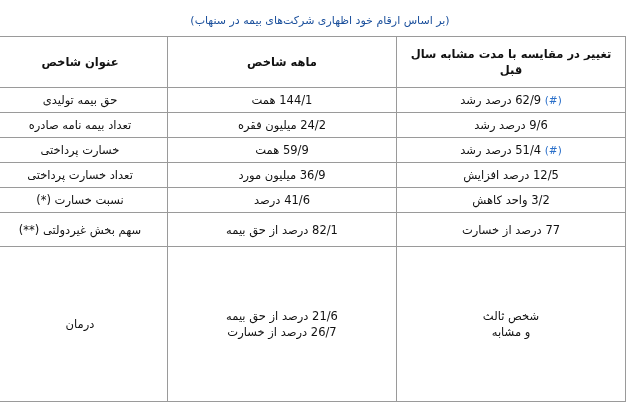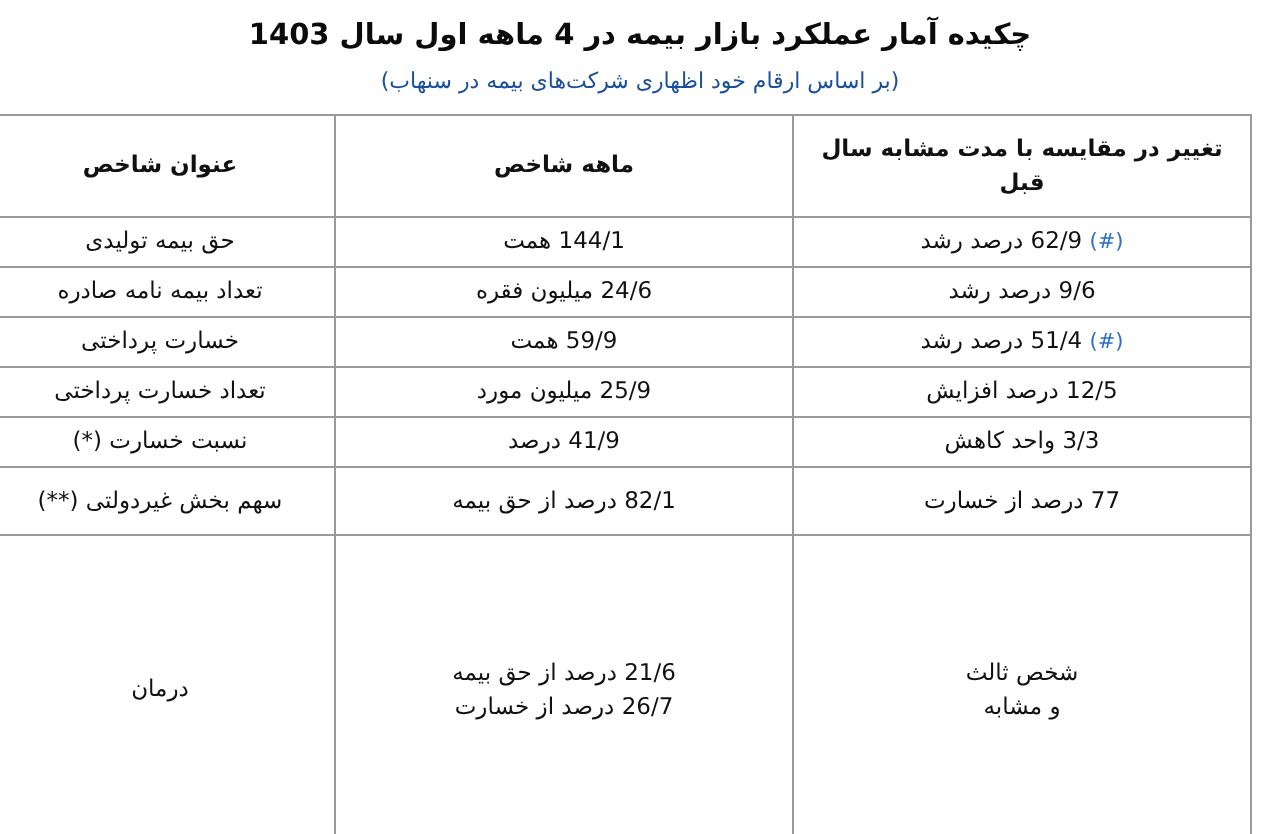--- a/index.html
+++ b/index.html
@@ -92,21 +92,20 @@
   .two-line {
     line-height: 1.7;
   }
 </style>
 </head>
 <body>
 
 <div class="page">
 
   <div class="title-block">
-    <div class="main-title">چکیده آمار عملکرد بازار بیمه در 4 ماهه اول سال 1403</div>
     <div class="sub-title">(بر اساس ارقام خود اظهاری شرکت‌های بیمه در سنهاب)</div>
   </div>
 
   <div class="table-wrap">
     <table class="stats">
       <thead>
         <tr>
           <th class="col-change">تغییر در مقایسه با مدت مشابه سال قبل</th>
           <th class="col-value">ماهه شاخص</th>
           <th class="col-name">عنوان شاخص</th>
@@ -121,48 +120,48 @@
           </td>
           <td>144/1 همت</td>
           <td class="name-cell">حق بیمه تولیدی</td>
         </tr>
 
         <tr class="row-h">
           <td>
             <span class="hash"></span>
             <span>9/6 درصد رشد</span>
           </td>
-          <td>24/6 میلیون فقره</td>
+          <td>24/2 میلیون فقره</td>
           <td class="name-cell plain">تعداد بیمه نامه صادره</td>
         </tr>
 
         <tr class="row-h">
           <td>
             <span class="hash">(#)</span>
             <span>51/4 درصد رشد</span>
           </td>
           <td>59/9 همت</td>
           <td class="name-cell">خسارت پرداختی</td>
         </tr>
 
         <tr class="row-h">
           <td>
             <span class="hash"></span>
             <span>12/5 درصد افزایش</span>
           </td>
-          <td>25/9 میلیون مورد</td>
+          <td>36/9 میلیون مورد</td>
           <td class="name-cell plain">تعداد خسارت پرداختی</td>
         </tr>
 
         <tr class="row-h">
           <td>
             <span class="hash"></span>
-            <span>3/3 واحد کاهش</span>
+            <span>3/2 واحد کاهش</span>
           </td>
-          <td>41/9 درصد</td>
+          <td>41/6 درصد</td>
           <td class="name-cell">نسبت خسارت (*)</td>
         </tr>
 
         <tr style="height:34px">
           <td>77 درصد از خسارت</td>
           <td>82/1 درصد از حق بیمه</td>
           <td class="name-cell">سهم بخش غیردولتی (**)</td>
         </tr>
 
         <tr style="height:58px">

